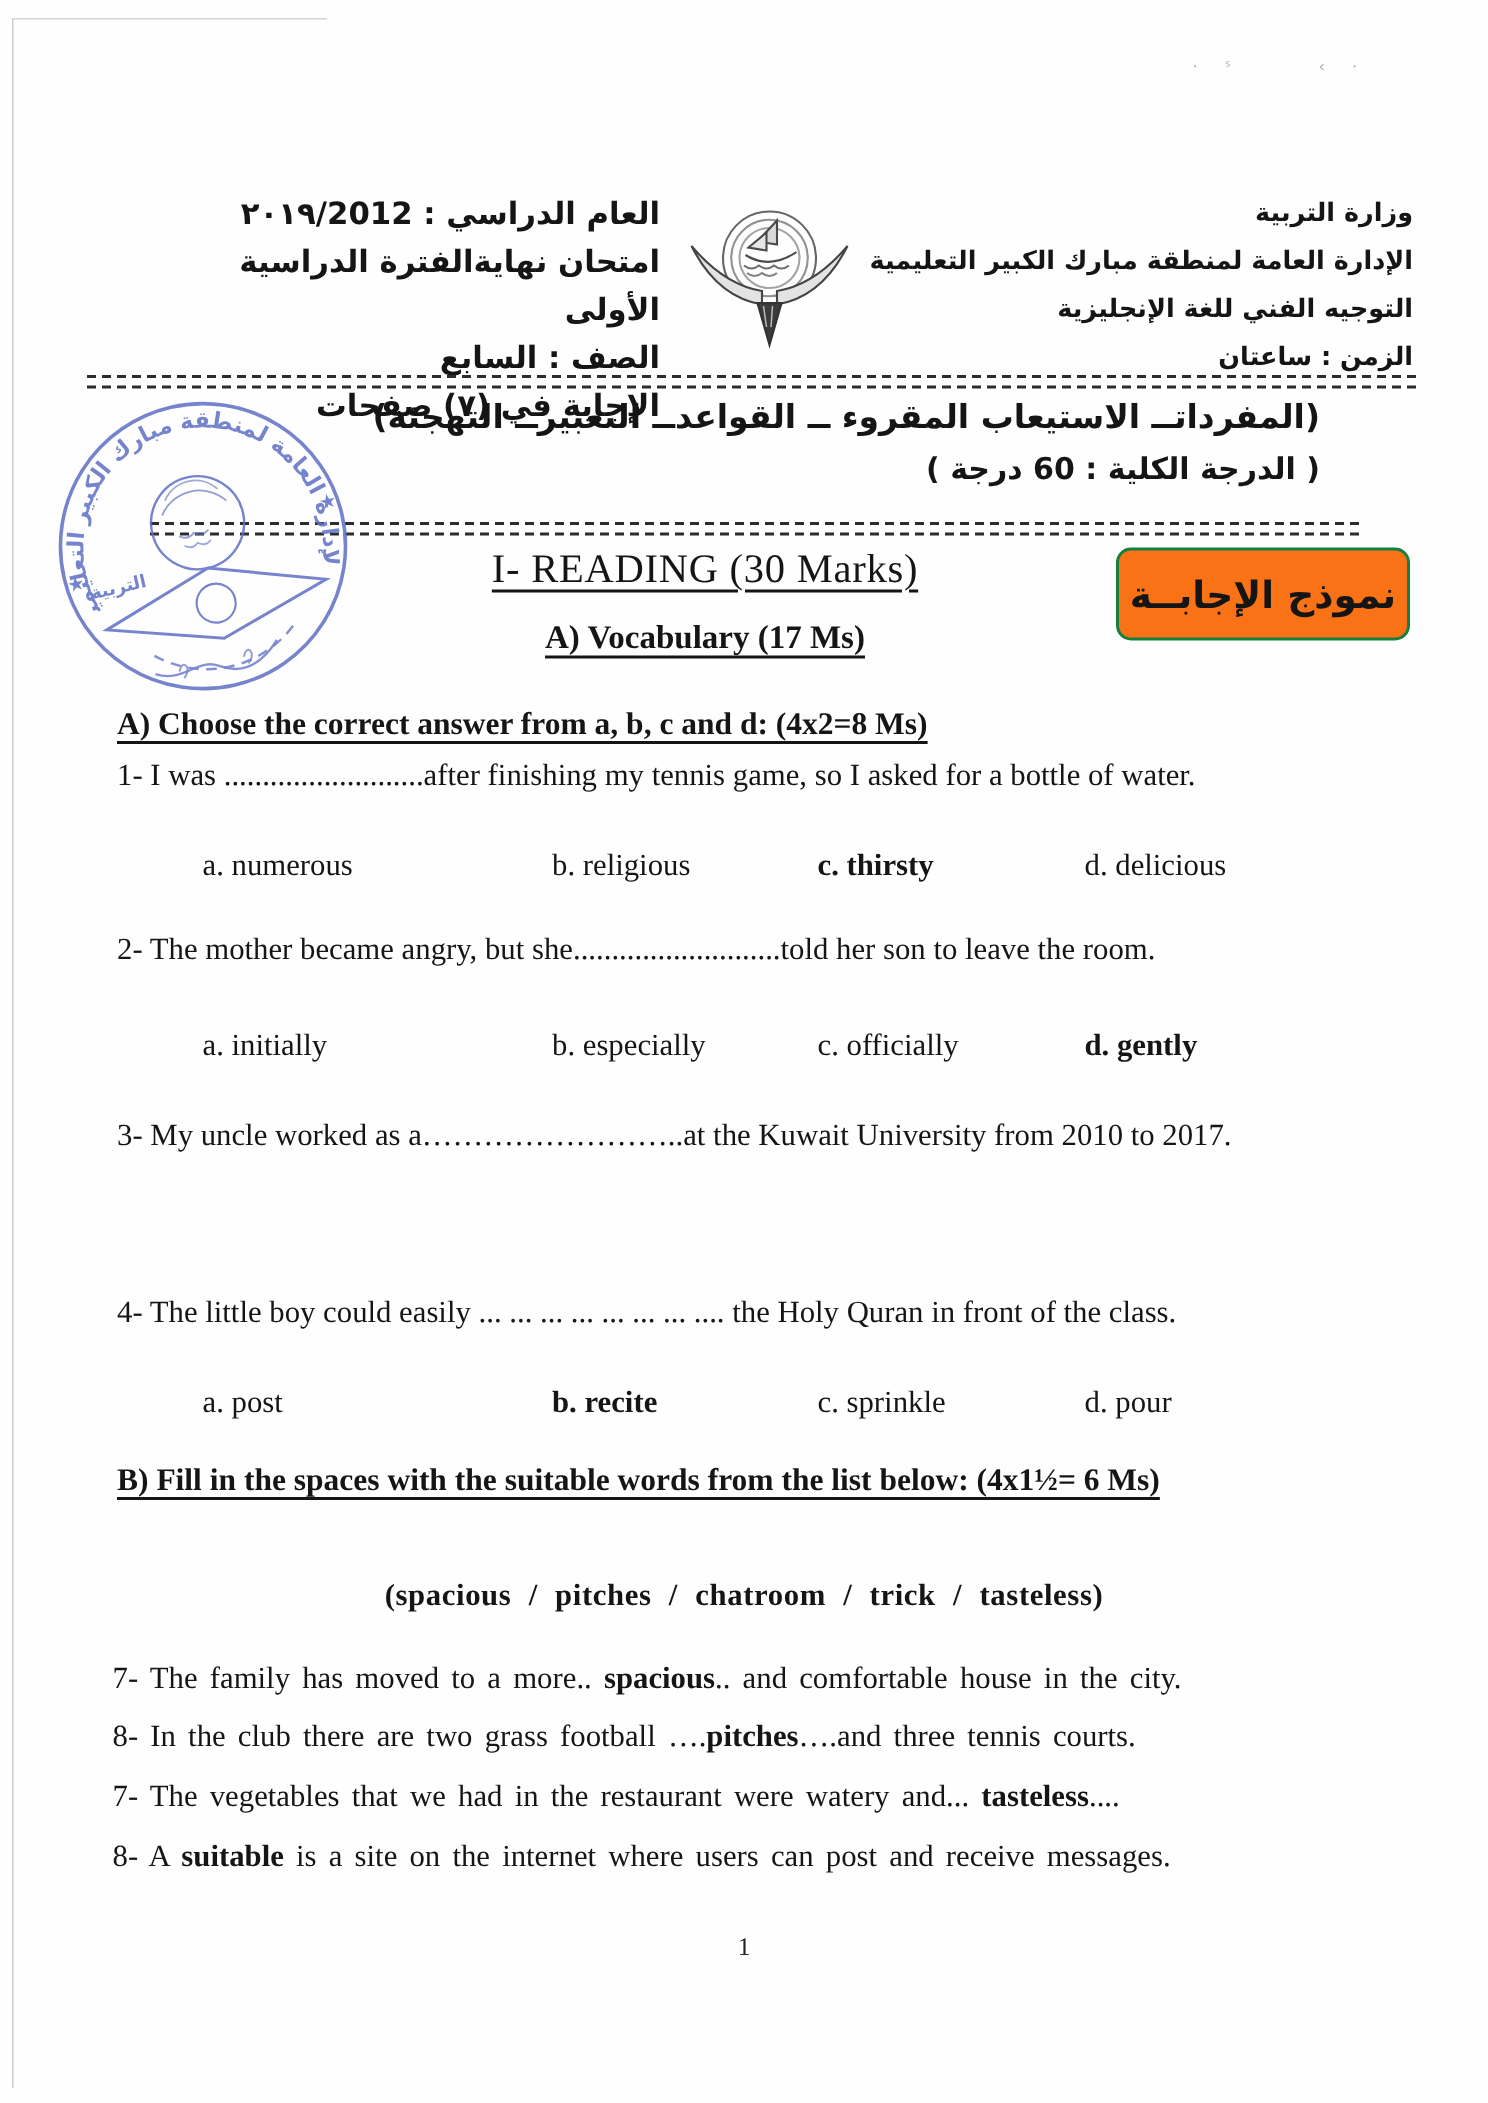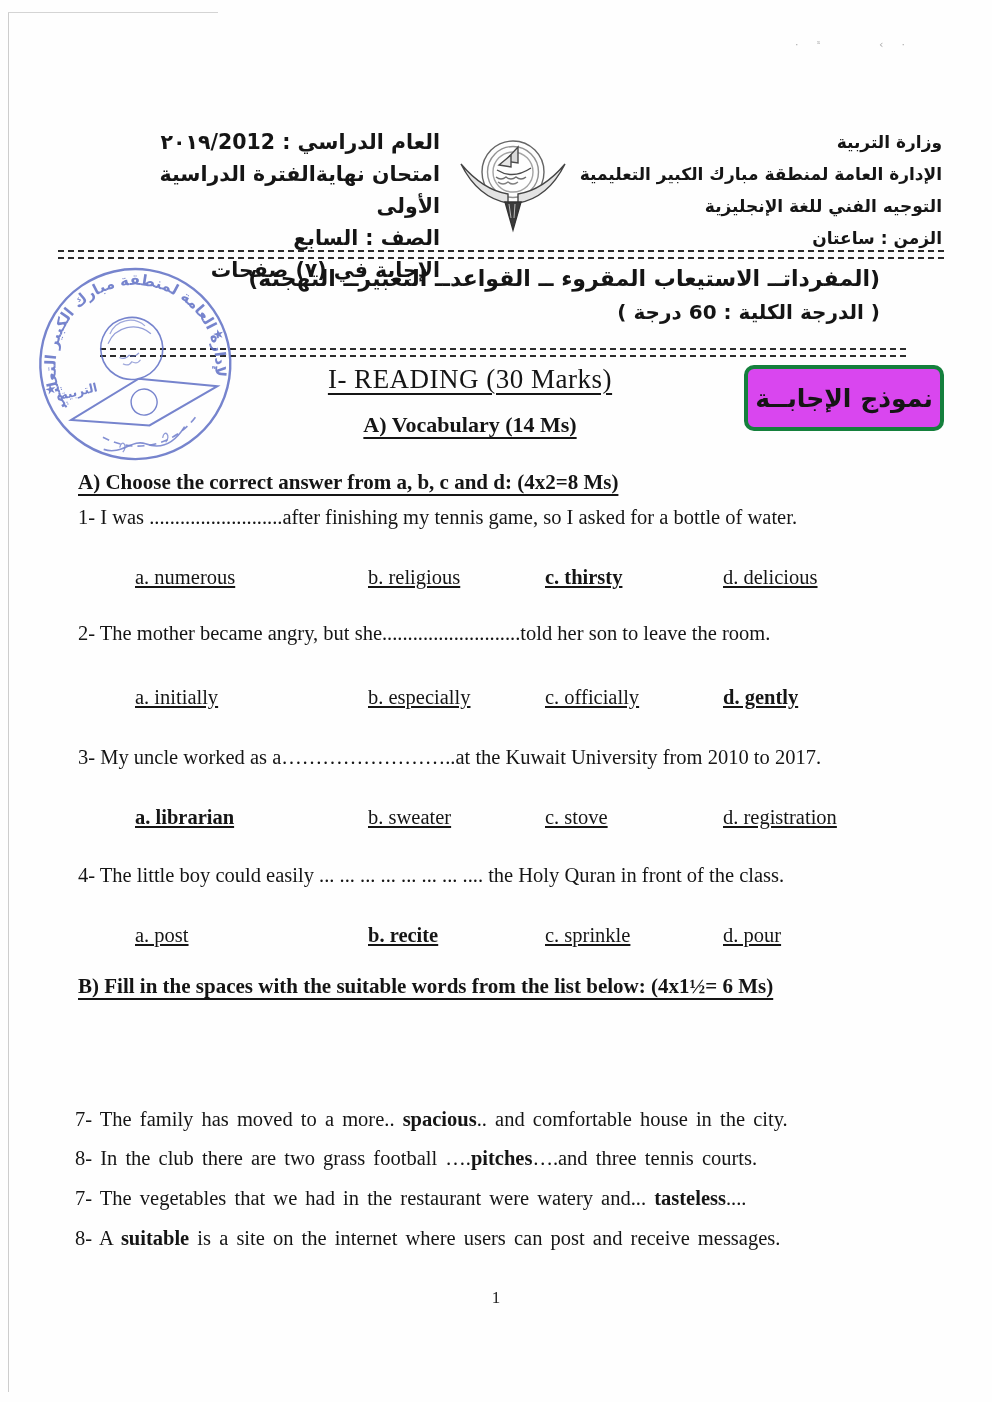--- a/index.html
+++ b/index.html
@@ -20,28 +20,28 @@
   .sep2{top:348px;left:100px;width:806px;}
   .scope{position:absolute;top:266px;left:170px;width:710px;text-align:right;}
   .scope .l1{font-size:22px;}
   .scope .l2{font-size:20px;margin-top:9px;}
   
   .u{text-decoration:underline;text-decoration-thickness:2px;text-underline-offset:5px;}
   .title{position:absolute;top:364px;left:230px;width:480px;text-align:center;
          font-size:27px;font-weight:normal;letter-spacing:.5px;}
   .subtitle{position:absolute;top:412px;left:230px;width:480px;text-align:center;
             font-size:22px;font-weight:bold;}
-  .ansbox{position:absolute;top:365px;left:744px;width:192px;height:58px;border:4px solid #15803d;
+  .ansbox{position:absolute;top:365px;left:744px;width:192px;height:58px;border:2px solid #15803d;
           border-radius:10px;display:flex;align-items:center;justify-content:center;
-          font-size:25px;background:#d946ef;}
+          font-size:25px;background:#f97316;}
   .sechead{position:absolute;left:78px;font-size:21px;font-weight:bold;}
   
   .q{position:absolute;left:78px;width:880px;font-size:20.5px;}
   .opts{position:absolute;left:78px;width:880px;height:30px;font-size:20.5px;}
-  .opts span{position:absolute;white-space:nowrap;text-decoration:underline;}
+  .opts span{position:absolute;white-space:nowrap;}
   .o0{left:57px;} .o1{left:290px;} .o2{left:467px;} .o3{left:645px;}
   .bold{font-weight:bold;}
   .wordlist{position:absolute;top:1053px;left:146px;width:700px;text-align:center;
             font-size:20.5px;font-weight:bold;letter-spacing:.4px;word-spacing:6px;}
   .sent{position:absolute;left:75px;width:890px;font-size:20.5px;word-spacing:3px;}
   .ans{font-weight:bold;margin-top:18px;}
   .pagenum{position:absolute;top:1288px;left:0;width:100%;text-align:center;font-size:17px;color:#222;}
   
   .stamp{position:absolute;left:30px;top:258px;width:212px;height:218px;opacity:.85;}
   
@@ -113,21 +113,21 @@
       <path d="M 94,103 q 5,4 9,0 q 5,4 9,0" stroke-width="1.2" opacity=".7"></path>
       <path d="M 31,146 L 106,121 L 181,146 L 106,169 Z" stroke-width="2"></path>
       <circle cx="106" cy="145" r="13" stroke-width="1.4"></circle>
       <path d="M 58,170 A 72,72 0 0 0 154,170" stroke-width="1.6" stroke-dasharray="7 5" opacity=".9"></path>
       <path d="M 56,182 C 72,192 86,178 98,186 S 124,194 140,178" stroke-width="1.6" opacity=".9"></path>
       <path d="M 72,184 c 4,-9 9,0 2,5 M 116,184 c 4,-9 9,0 2,5" stroke-width="1.3" opacity=".8"></path>
     </g>
   </svg>
 
   <div class="title"><span class="u">I- READING (30 Marks)</span></div>
-  <div class="subtitle"><span class="u">A) Vocabulary (14 Ms)</span></div>
+  <div class="subtitle"><span class="u">A) Vocabulary (17 Ms)</span></div>
 
   <div class="ansbox ar">
     <span>نموذج الإجابــة</span>
   </div>
 
   <div class="sechead" style="top:470px;"><span class="u">A) Choose the correct answer from a, b, c and d:  (4x2=8 Ms)</span></div>
 
   <div class="q" style="top:506px;">1-  I was ..........................after finishing my tennis game, so I asked for a bottle of water.</div>
   <div class="opts" style="top:566px;">
     <span class="o0">a. numerous</span>
@@ -138,37 +138,32 @@
 
   <div class="q" style="top:622px;">2- The mother became angry, but she...........................told her son to leave the room.</div>
   <div class="opts" style="top:686px;">
     <span class="o0">a. initially</span>
     <span class="o1">b. especially</span>
     <span class="o2">c. officially</span>
     <span class="o3 bold">d. gently</span>
   </div>
 
   <div class="q" style="top:746px;">3- My uncle worked as a……………………..at the Kuwait University from 2010 to 2017.</div>
-  <div class="opts" style="top:806px;">
-    <span class="o0 bold">a. librarian</span>
-    <span class="o1">b. sweater</span>
-    <span class="o2">c. stove</span>
-    <span class="o3">d. registration</span>
-  </div>
 
   <div class="q" style="top:864px;">4- The little boy could easily ... ... ... ... ... ... ... .... the Holy Quran in front of the class.</div>
   <div class="opts" style="top:924px;">
     <span class="o0">a. post</span>
     <span class="o1 bold">b. recite</span>
     <span class="o2">c. sprinkle</span>
     <span class="o3">d. pour</span>
   </div>
 
   <div class="sechead" style="top:974px;"><span class="u">B) Fill in the spaces with the suitable words from the list below: (4x1½= 6 Ms)</span></div>
 
+  <div class="wordlist">(spacious /  pitches  /  chatroom   /   trick   /   tasteless)</div>
 
   <div class="sent" style="top:1108px;">
     <span>7- The family has moved to a more.. </span><span class="ans">spacious</span><span>.. and comfortable house in the city.</span>
   </div>
   <div class="sent" style="top:1147px;">
     <span>8- In the club there are two grass football ….</span><span class="ans">pitches</span><span>….and three tennis courts.</span>
   </div>
   <div class="sent" style="top:1187px;">
     <span>7- The vegetables that we had in the restaurant were watery and... </span><span class="ans">tasteless</span><span>....</span>
   </div>

